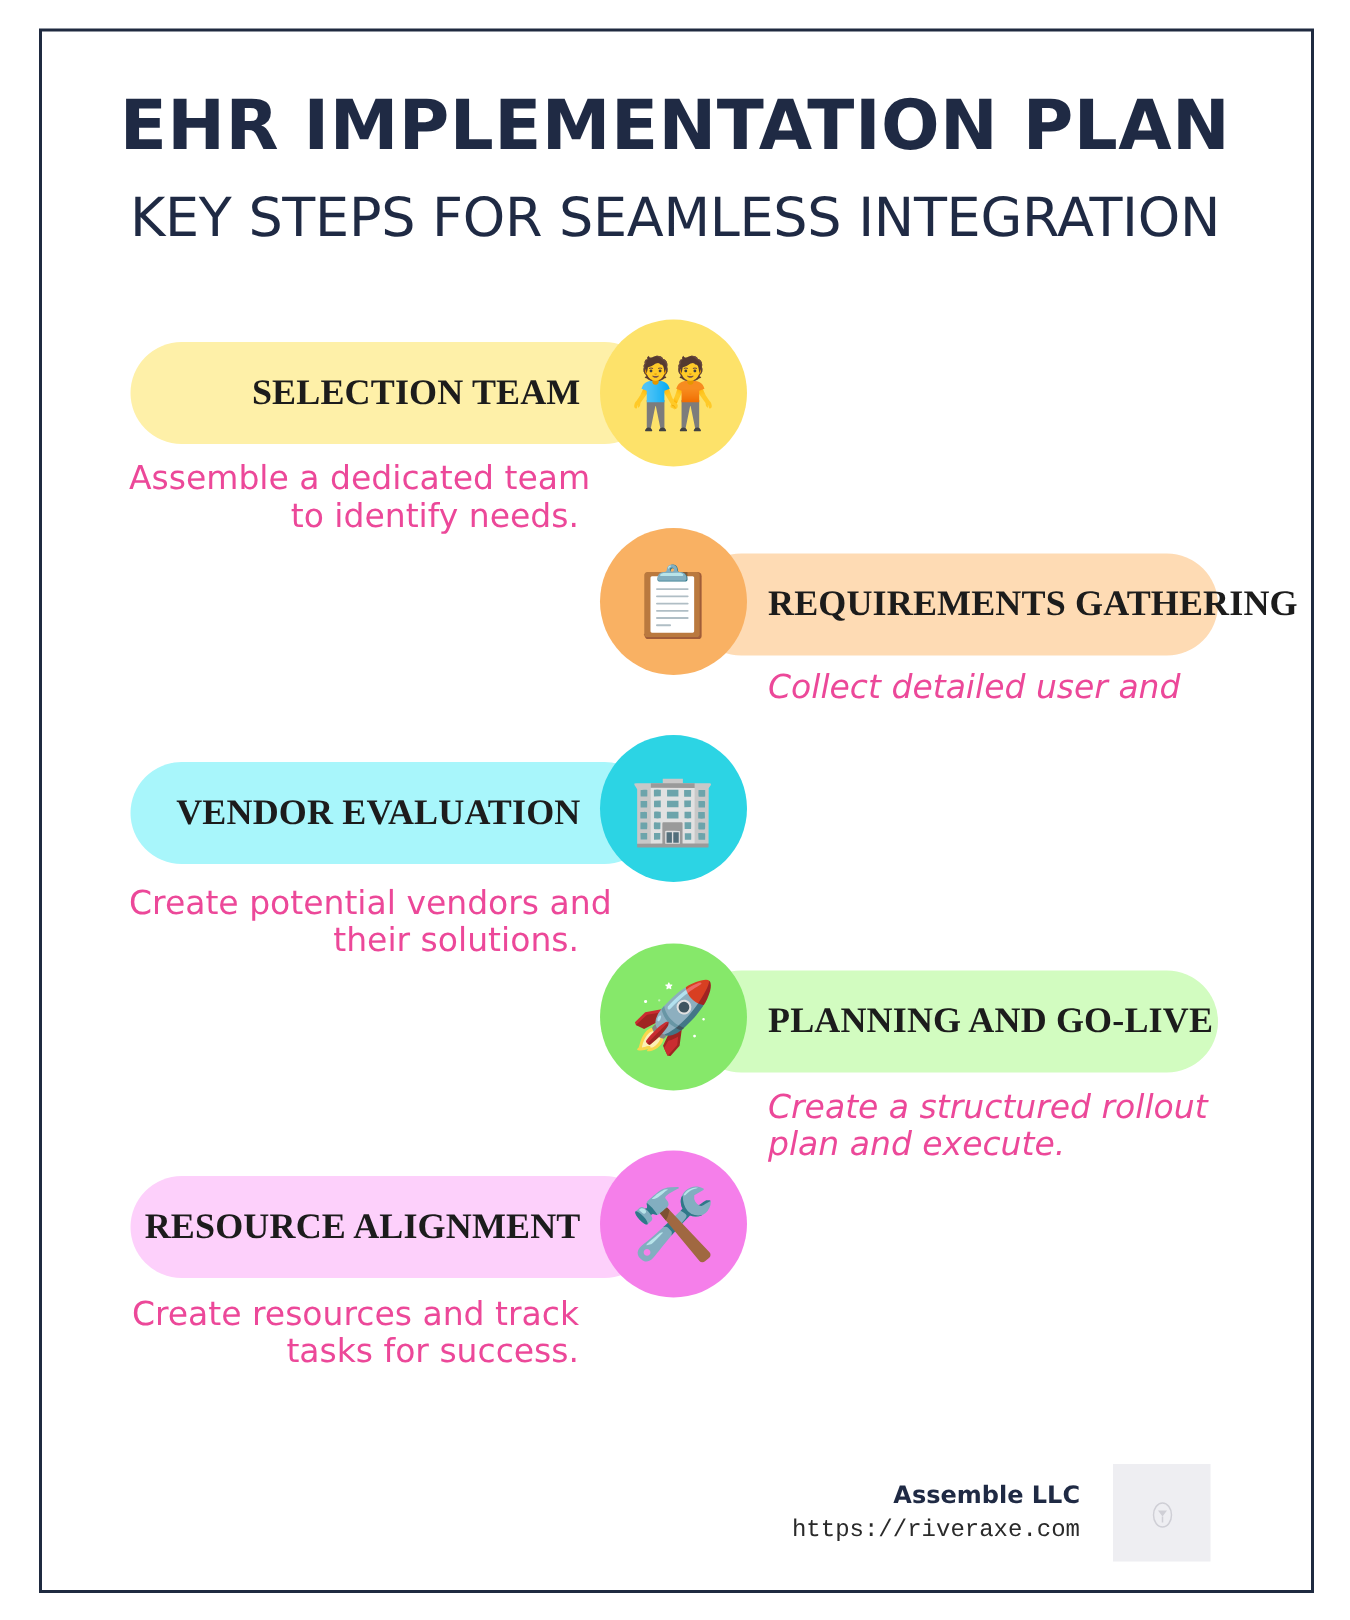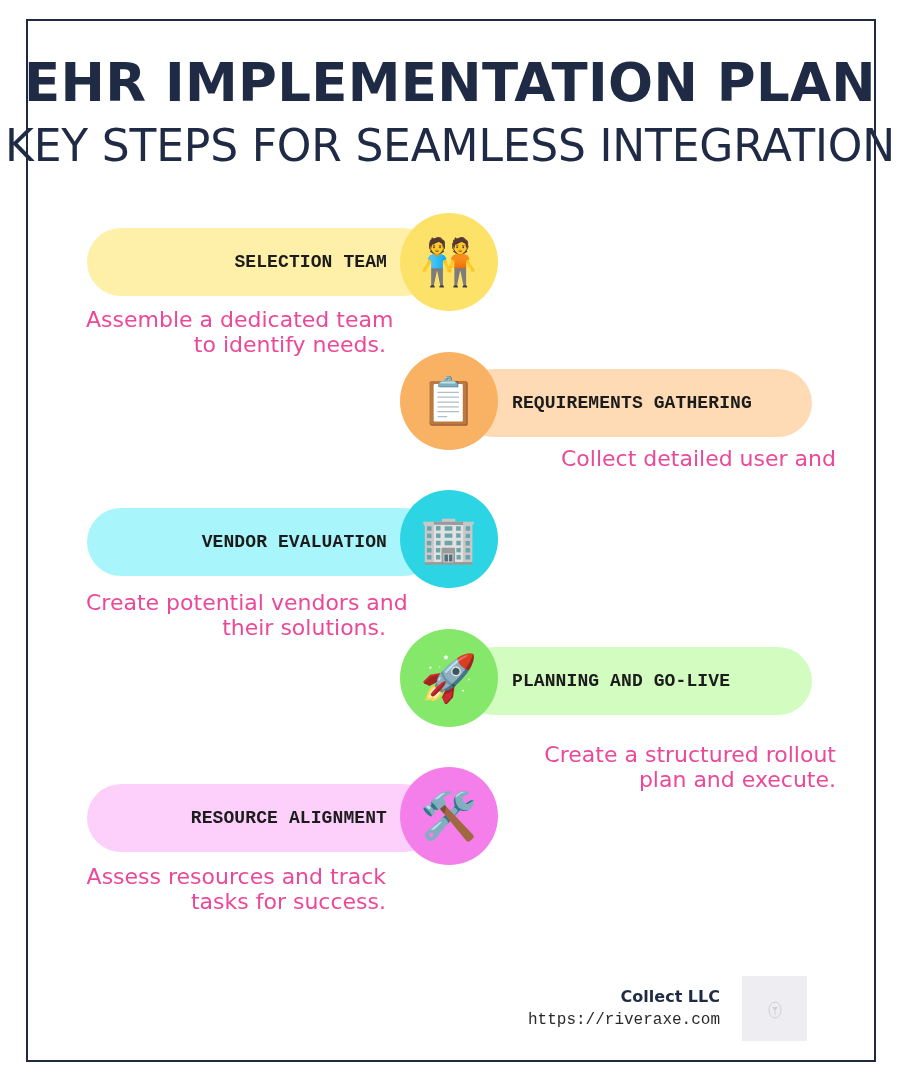--- a/index.html
+++ b/index.html
@@ -24,34 +24,34 @@
       background: #ffffff;
     }
     .title {
       position: absolute;
       left: 0;
       width: 900px;
       top: 58px;
       text-align: center;
       font-family: "DejaVu Sans", sans-serif;
       font-weight: bold;
-      font-size: 53px;
+      font-size: 46px;
       letter-spacing: 0.3px;
       color: #1f2a44;
       line-height: 50px;
     }
     .subtitle {
       position: absolute;
       left: 0;
       width: 900px;
       top: 125px;
       text-align: center;
       font-family: "DejaVu Sans", sans-serif;
       font-weight: normal;
-      font-size: 44px;
+      font-size: 36px;
       color: #1f2a44;
       line-height: 42px;
       letter-spacing: -0.2px;
     }
     .pill {
       position: absolute;
       height: 68px;
       border-radius: 34px;
       display: flex;
       align-items: center;
@@ -61,23 +61,23 @@
       width: 350px;
       justify-content: flex-end;
       padding-right: 0;
     }
     .pill.right {
       left: 460px;
       width: 352px;
       justify-content: flex-start;
     }
     .pill-label {
-      font-family: Liberation Mono, monospace;
+      font-family: Liberation Serif, serif;
       font-weight: bold;
-      font-size: 18px;
+      font-size: 24px;
       color: #1c1c1c;
       white-space: nowrap;
       letter-spacing: 0.1px;
     }
     .pill.left .pill-label {
       position: absolute;
       right: 50px;
     }
     .pill.right .pill-label {
       position: absolute;
@@ -101,23 +101,24 @@
       font-size: 22px;
       line-height: 25px;
       color: #ec4899;
     }
     .desc.left {
       right: 514px;
       text-align: right;
       width: 300px;
     }
     .desc.right {
-      left: 536px;
-      text-align: right;
+      left: 512px;
+      text-align: left;
       width: 300px;
+      font-style: italic;
     }
     .desc span {
       display: block;
       white-space: nowrap;
     }
     .footer-name {
       position: absolute;
       right: 180px;
       top: 987px;
       font-family: "DejaVu Sans", sans-serif;
@@ -192,37 +193,37 @@
   <span>Create potential vendors and</span>
   <span>their solutions.</span>
 </div>
 
 <div class="pill right" style="top:647px; background:#d2fcc0;">
   <span class="pill-label">PLANNING AND GO-LIVE</span>
 </div>
 <div class="circle" style="top:629px; background:#86e86a;">
   <span>🚀</span>
 </div>
-<div class="desc right" style="top:726px;margin-top:16px;">
+<div class="desc right" style="top:726px;">
   <span>Create a structured rollout</span>
   <span>plan and execute.</span>
 </div>
 
 <div class="pill left" style="top:784px; background:#fdd0fb;">
   <span class="pill-label">RESOURCE ALIGNMENT</span>
 </div>
 <div class="circle" style="top:767px; background:#f57fea;">
   <span>🛠️</span>
 </div>
 <div class="desc left" style="top:864px;">
-  <span>Assess resources and track</span>
+  <span>Create resources and track</span>
   <span>tasks for success.</span>
 </div>
 
-<div class="footer-name">Collect LLC</div>
+<div class="footer-name">Assemble LLC</div>
 <div class="footer-url">https://riveraxe.com</div>
 <div class="logo-box">
   <svg viewBox="0 0 16 20">
     <ellipse cx="8" cy="11" rx="6" ry="8" fill="none" stroke="#cfcfd6" stroke-width="1"></ellipse>
     <path d="M5 8 L11 8 L8 12 Z" fill="#cfcfd6"></path>
     <rect x="7.5" y="12" width="1" height="4" fill="#cfcfd6"></rect>
   </svg>
 </div>
 
 </body></html>

